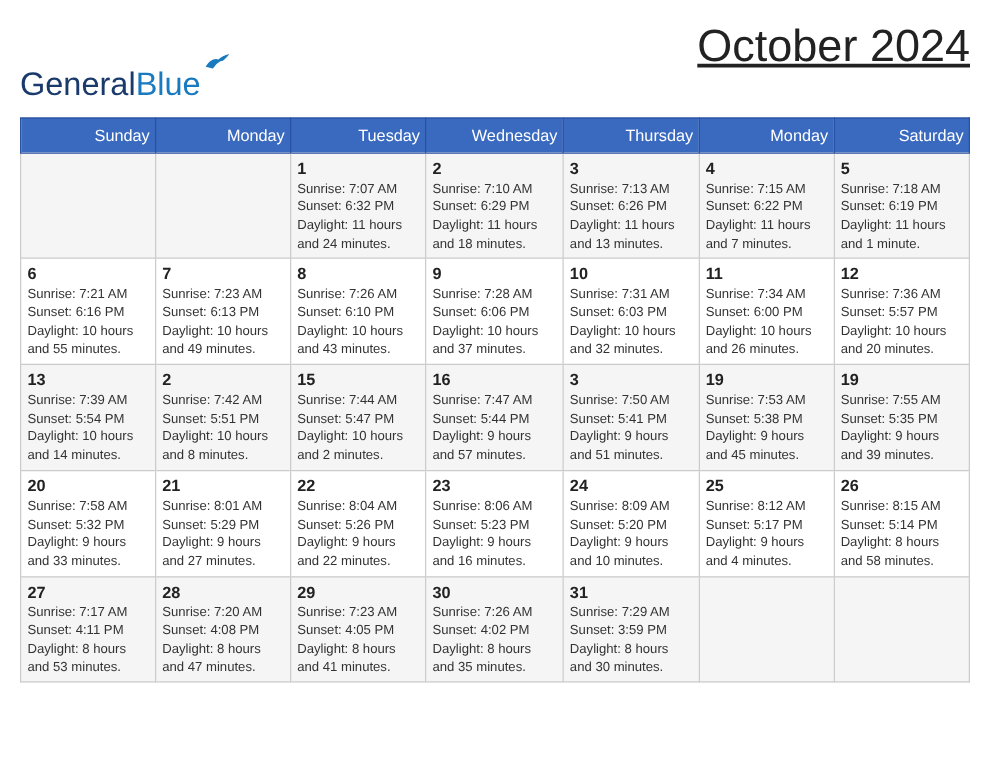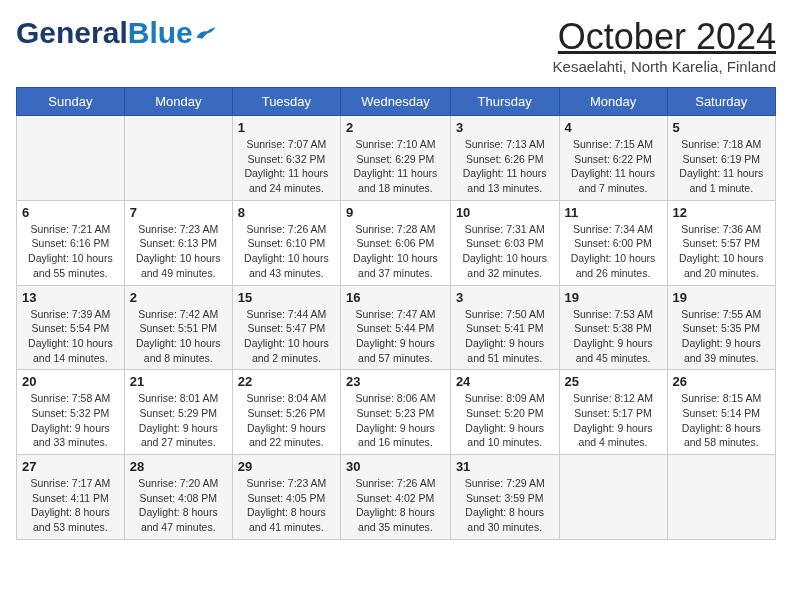--- a/index.html
+++ b/index.html
@@ -15,24 +15,25 @@
       justify-content: space-between;
       align-items: flex-start;
       margin-bottom: 12px;
     }
     .logo {
       display: flex;
       flex-direction: column;
       align-items: flex-start;
     }
     .logo-text {
-      font-size: 30px;
-      font-weight: bold;
+      font-size: 26px;
+      font-weight: normal;
       color: #1a3a6b;
       line-height: 1.1;
+      margin-top: 37px;
     }
     .logo-blue {
       color: #1a7abf;
     }
     .logo-bird {
       display: inline-block;
       width: 22px;
       height: 18px;
       margin-left: 2px;
       vertical-align: middle;
@@ -52,21 +53,21 @@
     }
     table {
       width: 100%;
       border-collapse: collapse;
       font-size: 11px;
     }
     thead tr th {
       background: #3a6abf;
       color: #fff;
       padding: 6px 4px;
-      text-align: center;
+      text-align: right;
       font-size: 13px;
       font-weight: normal;
       border: 1px solid #2a50a0;
     }
     tbody tr td {
       border: 1px solid #ccc;
       padding: 4px 5px;
       vertical-align: top;
       width: 113px;
       min-height: 70px;
@@ -82,40 +83,38 @@
       font-size: 13px;
       font-weight: bold;
       color: #222;
       display: block;
       margin-bottom: 2px;
     }
     .day-info {
       color: #333;
       font-size: 10.5px;
       line-height: 1.4;
-      text-align: center;
     }
   </style>
 </head>
 <body>
 
 <div class="header">
   <div class="logo">
     <div style="display:flex;align-items:center;">
       <span class="logo-text">
         <span>General</span><span class="logo-blue">Blue</span>
       </span>
       <svg class="logo-bird" viewBox="0 0 30 24" xmlns="http://www.w3.org/2000/svg">
         <path d="M2,18 Q8,8 16,10 Q20,6 28,4 Q22,12 18,12 Q14,14 10,20 Z" fill="#1a7abf"></path>
       </svg>
     </div>
   </div>
   <div class="title-block">
     <div class="month-title">October 2024</div>
-    <div class="location">Kesaelahti, North Karelia, Finland</div>
   </div>
 </div>
 
 <table>
   <thead>
     <tr>
     <th>Sunday</th>
         <th>Monday</th>
         <th>Tuesday</th>
         <th>Wednesday</th>

